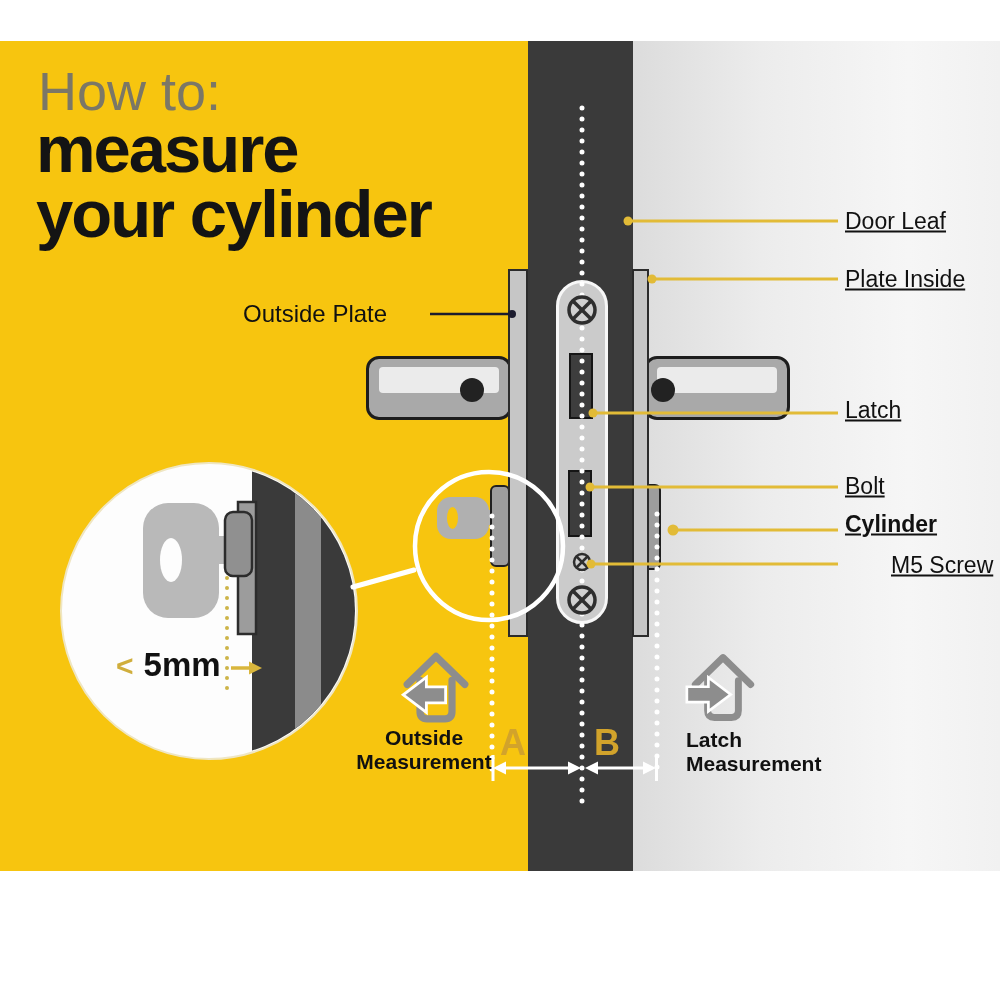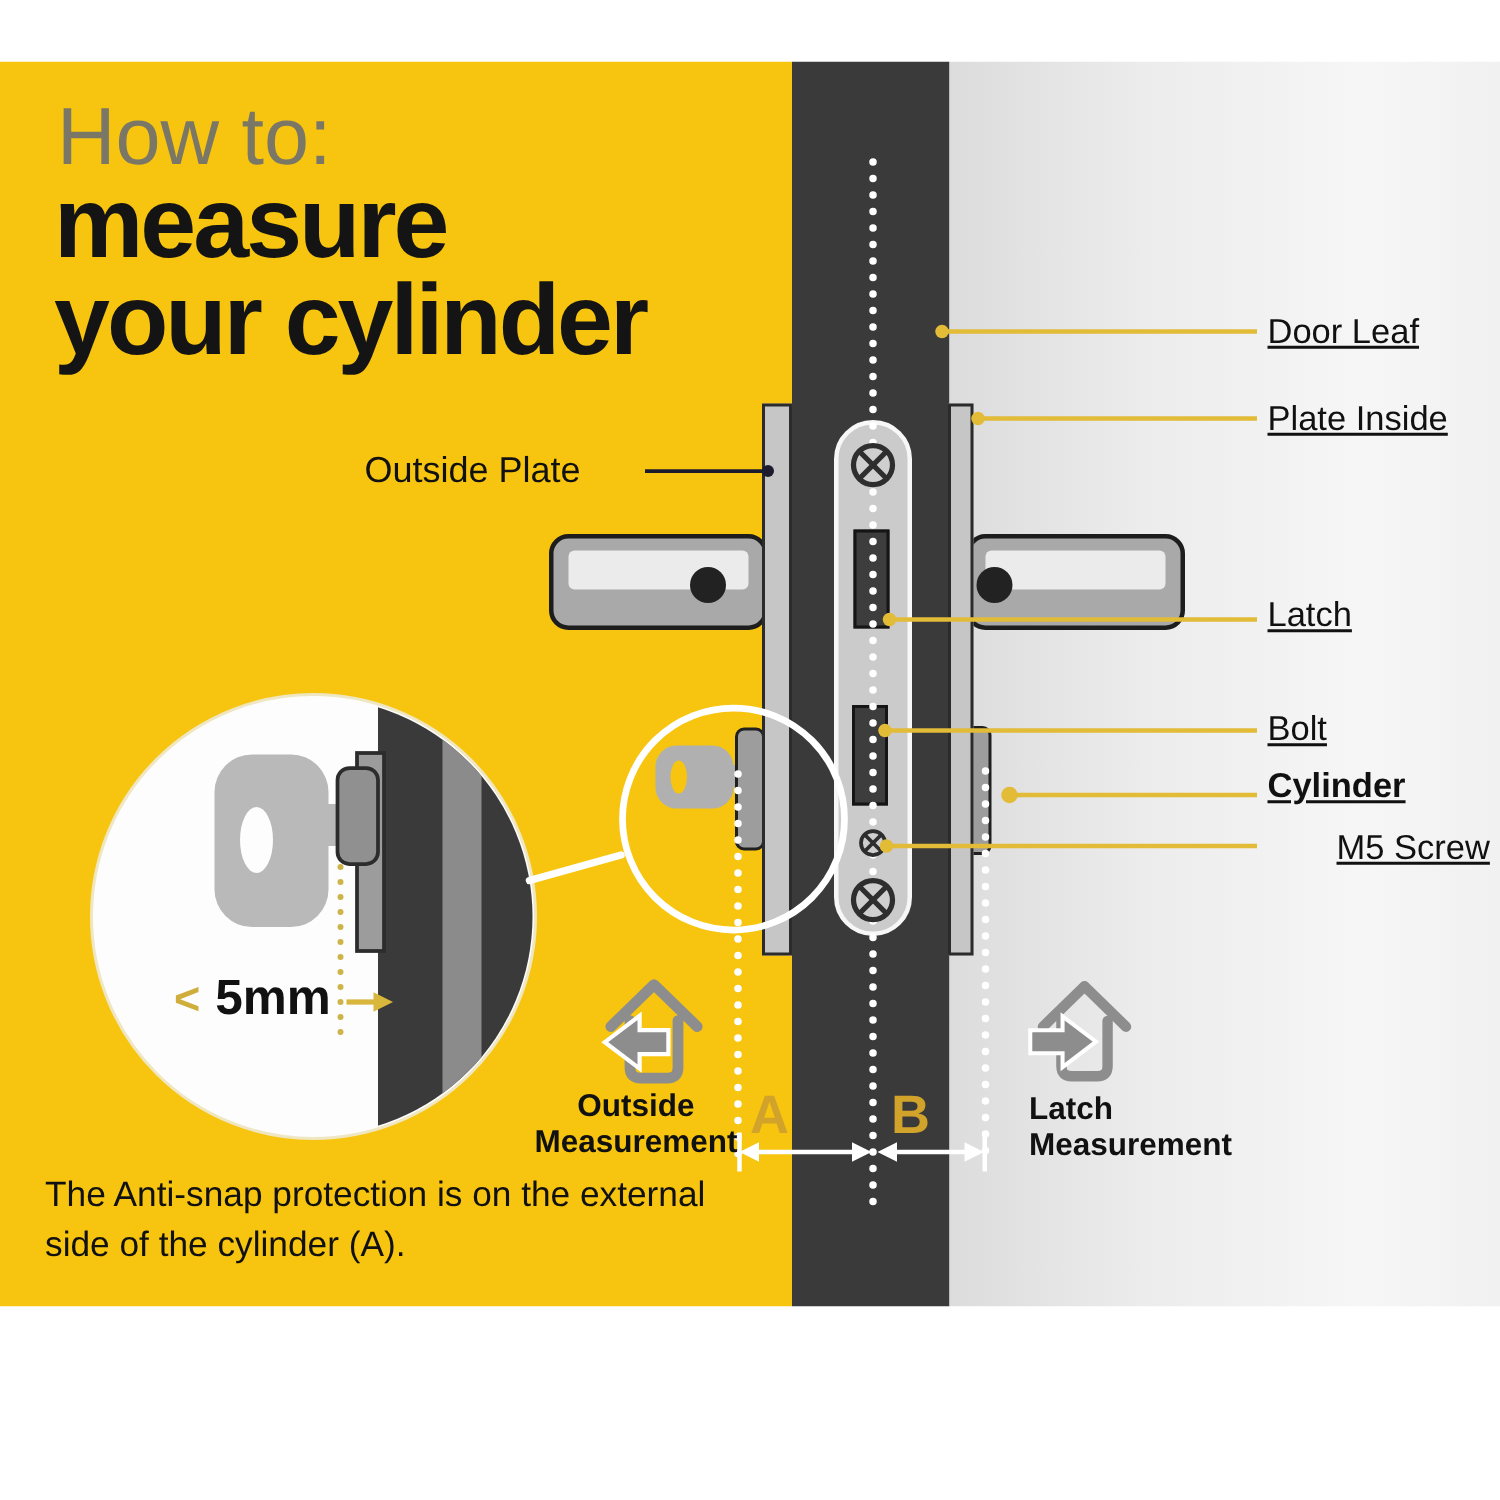--- a/index.html
+++ b/index.html
@@ -199,15 +199,14 @@
     <div class="meas-word">Measurement</div>
   </div>
   <div class="abs" style="left:686px;top:728px;">
     <div class="meas-word">Latch</div>
     <div class="meas-word">Measurement</div>
   </div>
 
   <div class="abs ab" style="left:493px;top:722px;">A</div>
   <div class="abs ab" style="left:587px;top:722px;">B</div>
 
-  <div class="abs footnote">The Anti-snap protection is on the external side of the cylinder (A).</div>
 
 </div>
 
 </body></html>

